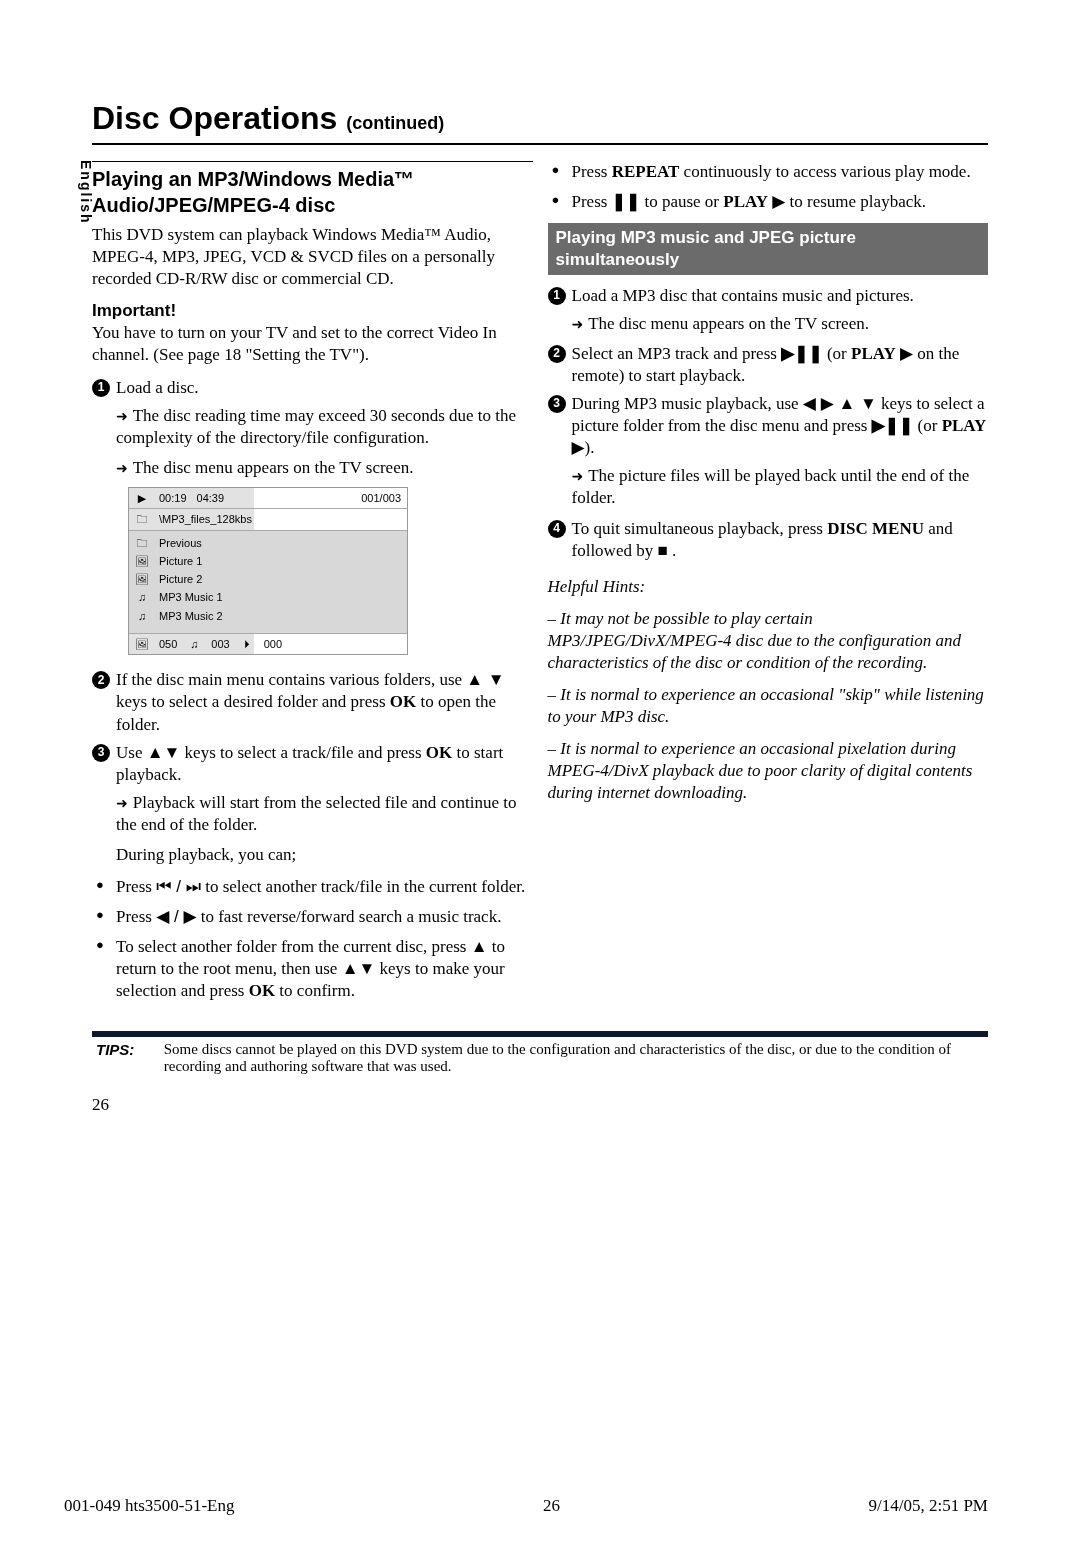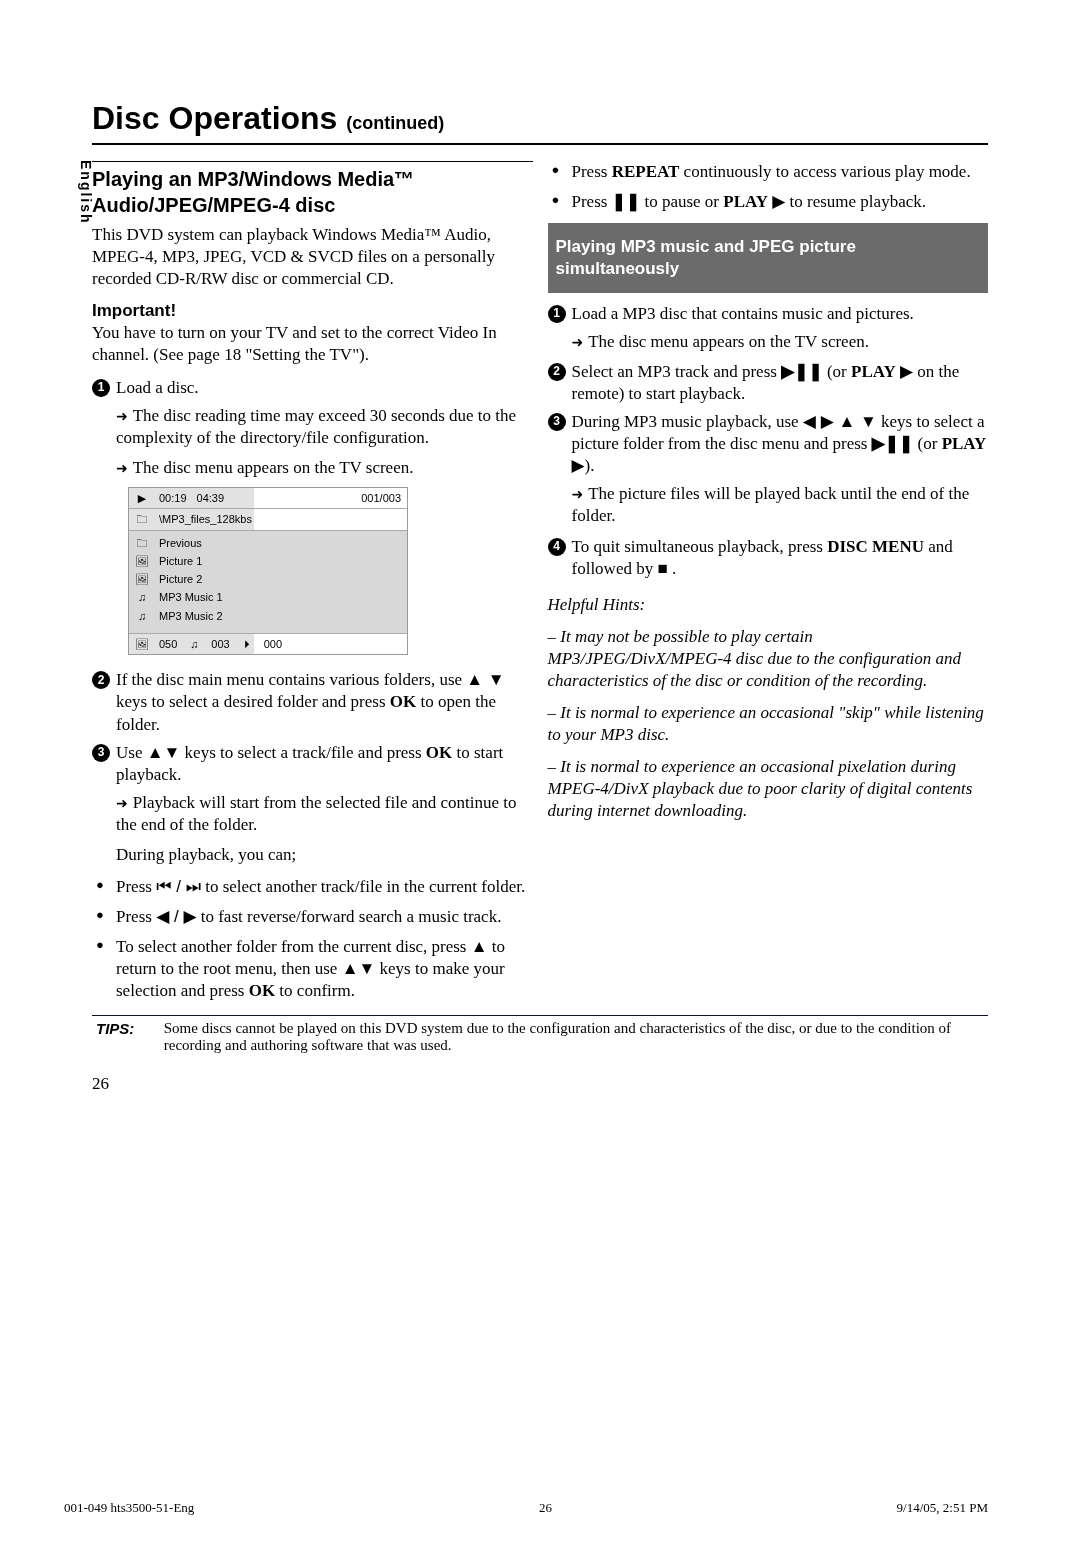--- a/index.html
+++ b/index.html
@@ -21,27 +21,27 @@
   .indent { padding-left: 24px; margin-bottom: 8px; }
   .bullet { position: relative; padding-left: 24px; margin-bottom: 8px; }
   .bullet::before { content: "●"; position: absolute; left: 4px; top: 1px; font-size: 13px; }
   .bold { font-weight: bold; }
   .screen { width: 280px; margin: 8px 0 14px 36px; border: 1px solid #999; font-family: Arial, sans-serif; font-size: 11px; }
   .screen .row { padding: 3px 6px; border-bottom: 1px solid #aaa; display: flex; align-items: center; gap: 10px; }
   .screen .row.half { background: linear-gradient(to right, #e2e2e2 45%, #fff 45%); }
   .screen .row.nobd { border-bottom: none; }
   .screen .gray { background: #d8d8d8; }
   .screen .icon { display: inline-block; width: 14px; text-align: center; }
-  .band { background: #6b6b6b; color: #fff; font-family: Arial, sans-serif; font-weight: bold; font-size: 17px; padding: 13px 8px; margin: 10px 0; line-height: 1.28; }
+  .band { background: #6b6b6b; color: #fff; font-family: Arial, sans-serif; font-weight: bold; font-size: 17px; padding: 4px 8px; margin: 10px 0; line-height: 1.28; }
   .italic { font-style: italic; }
-  .tips { font-size: 15px; margin-top: 4px; border-top: 1px solid #0f172a; padding-top: 4px; padding-left: 4px; }
+  .tips { font-size: 15px; margin-top: 20px; border-top: 6px solid #0f172a; padding-top: 4px; padding-left: 4px; }
   .tips .lbl { font-style: italic; font-weight: bold; font-family: Arial, sans-serif; display: inline-block; width: 64px; vertical-align: top; }
   .tips .body { display: inline-block; width: 800px; }
   .pageno { font-size: 17px; margin-top: 20px; }
-  .footer { position: absolute; bottom: 28px; left: 64px; right: 92px; display: flex; justify-content: space-between; font-size: 13px; }
+  .footer { position: absolute; bottom: 28px; left: 64px; right: 92px; display: flex; justify-content: space-between; font-size: 17px; }
   .sym { font-family: Arial, sans-serif; }
 </style>
 </head>
 <body>
 
 <div class="page">
   <div class="lang-tab">English</div>
 
   <div class="header">
     <span>Disc Operations</span>

